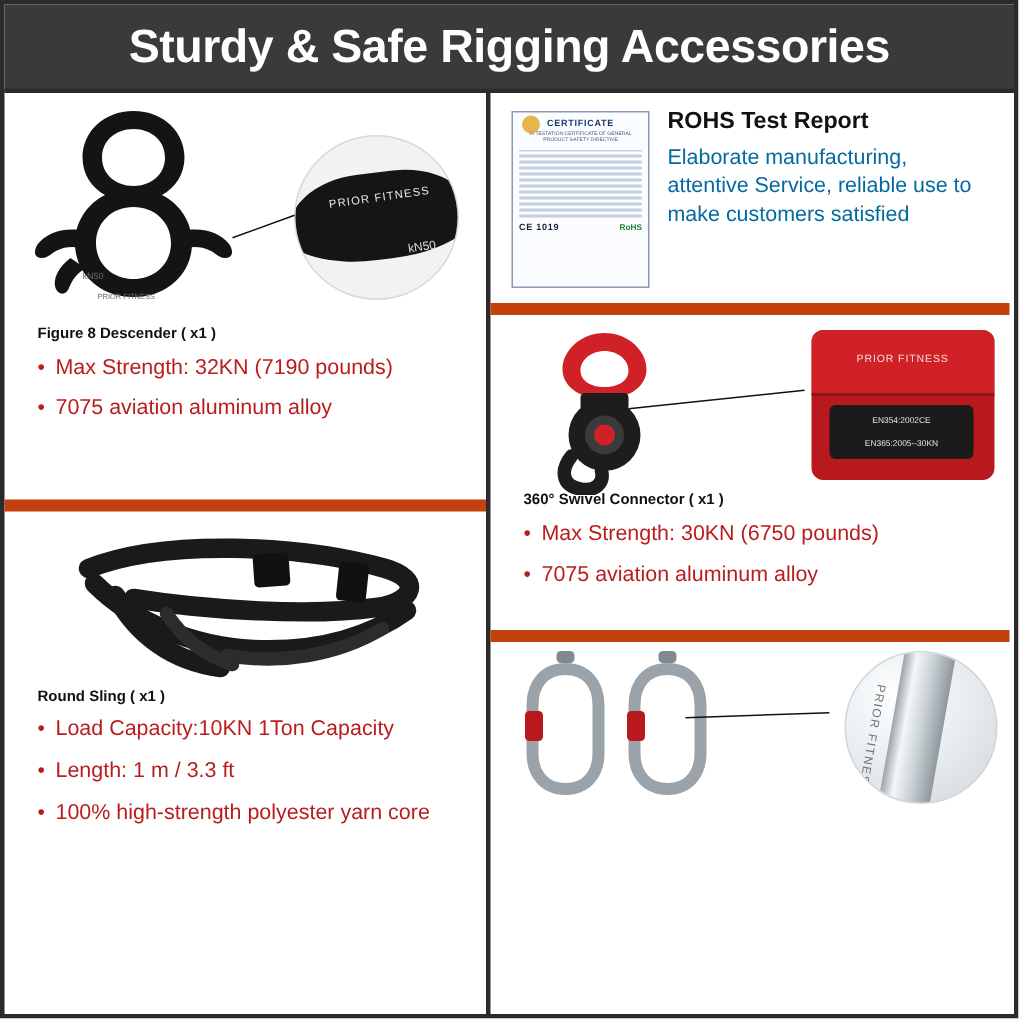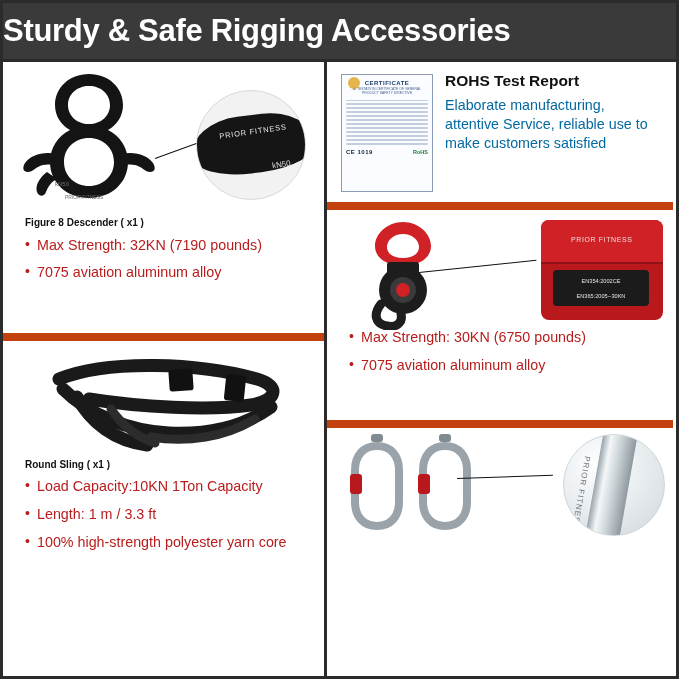--- a/index.html
+++ b/index.html
@@ -14,21 +14,21 @@
     position: relative;
     background: #ffffff;
     border: 3px solid #2b2b2b;
   }
   
   .header {
     height: 59px;
     background: #3a3a3a;
     display: flex;
     align-items: center;
-    justify-content: flex-start;
+    justify-content: center;
     border-bottom: 3px solid #2b2b2b;
   }
   .header h1 {
     color: #ffffff;
     font-size: 31px;
     font-weight: bold;
     letter-spacing: -0.3px;
     white-space: nowrap;
   }
   
@@ -338,20 +338,21 @@
             <div class="brand2">PRIOR FITNESS</div>
             <div class="blk">
               <span>EN354:2002CE</span>
               <span>EN365:2005--30KN</span>
             </div>
           </div>
           <div class="lead-line" style="left:92px; top:62px; width:118px; transform:rotate(-6deg);"></div>
         </div>
 
         <div class="info">
+          <div class="title">360° Swivel Connector ( x1 )</div>
           <ul class="bullets">
             <li>Max Strength: 30KN (6750 pounds)</li>
             <li>7075 aviation aluminum alloy</li>
           </ul>
         </div>
       </div>
 
       <div class="cell cell-carab">
         <div class="art carab-art">
           <svg width="180" height="110" viewBox="0 0 180 110" style="position:absolute;left:14px;top:2px;">

